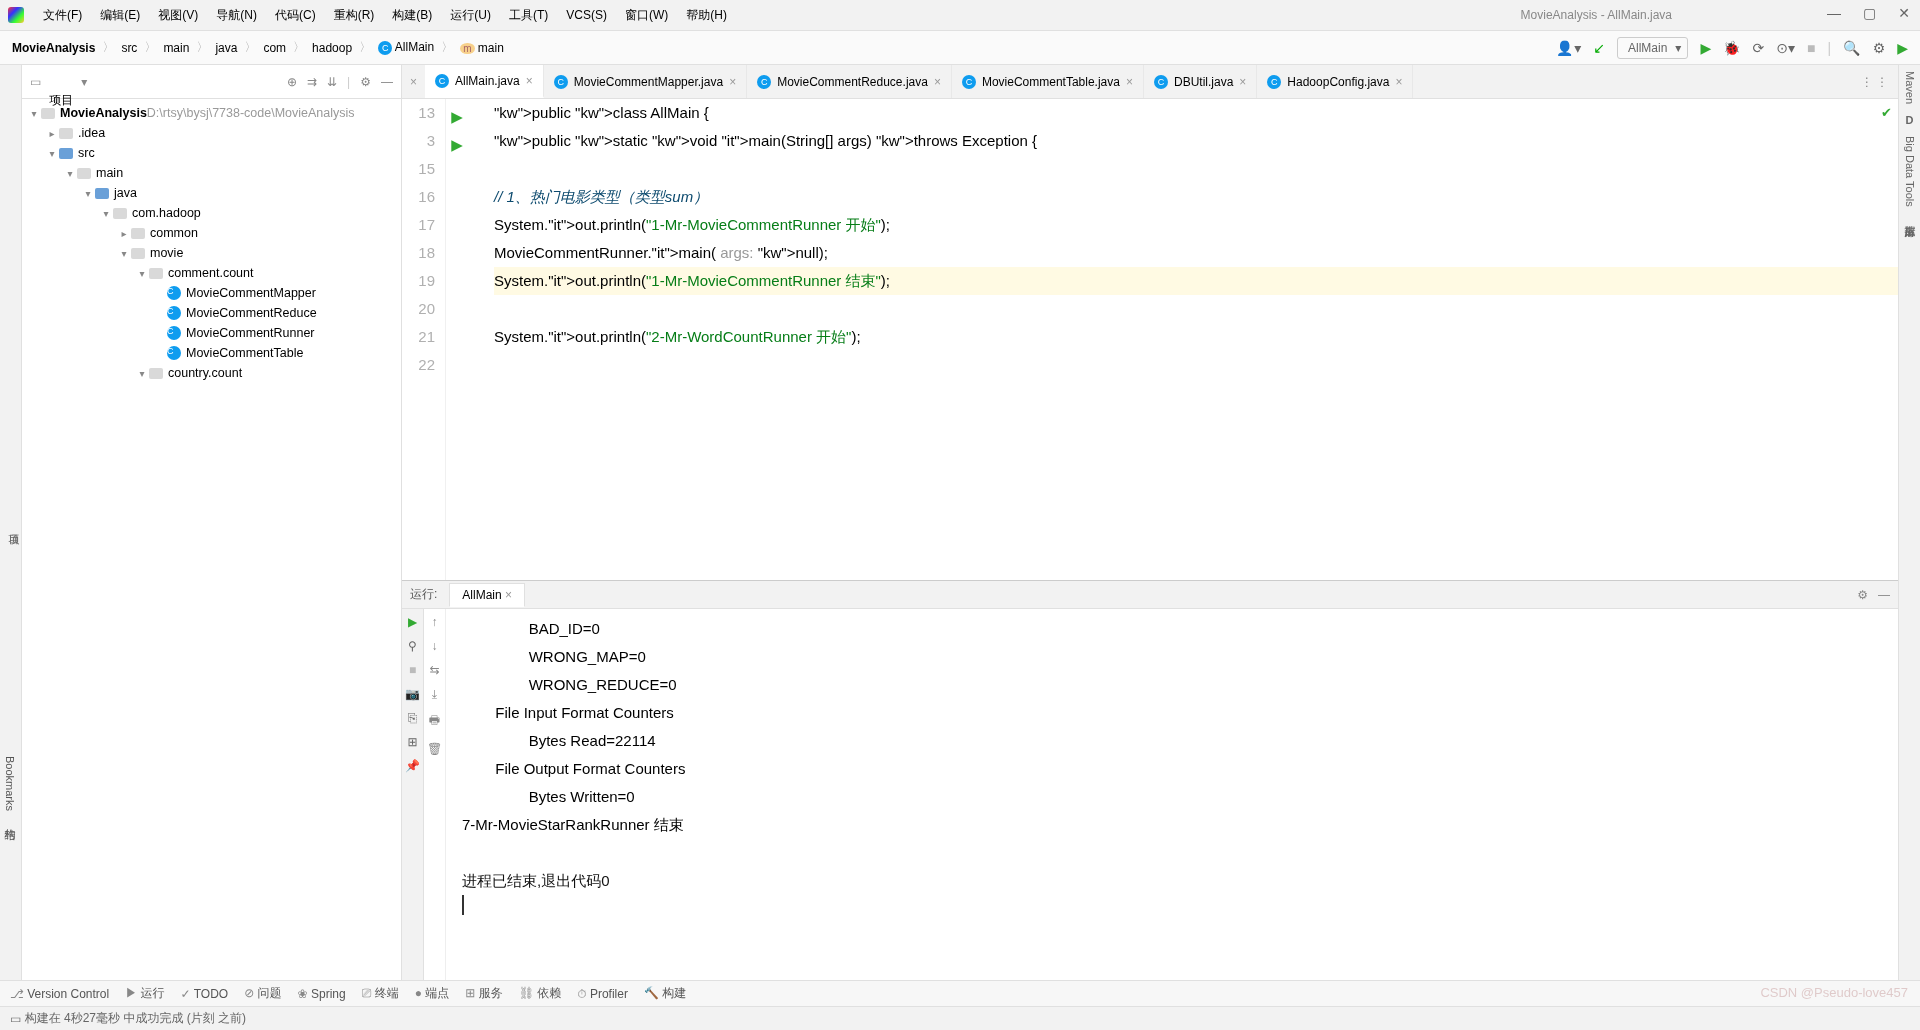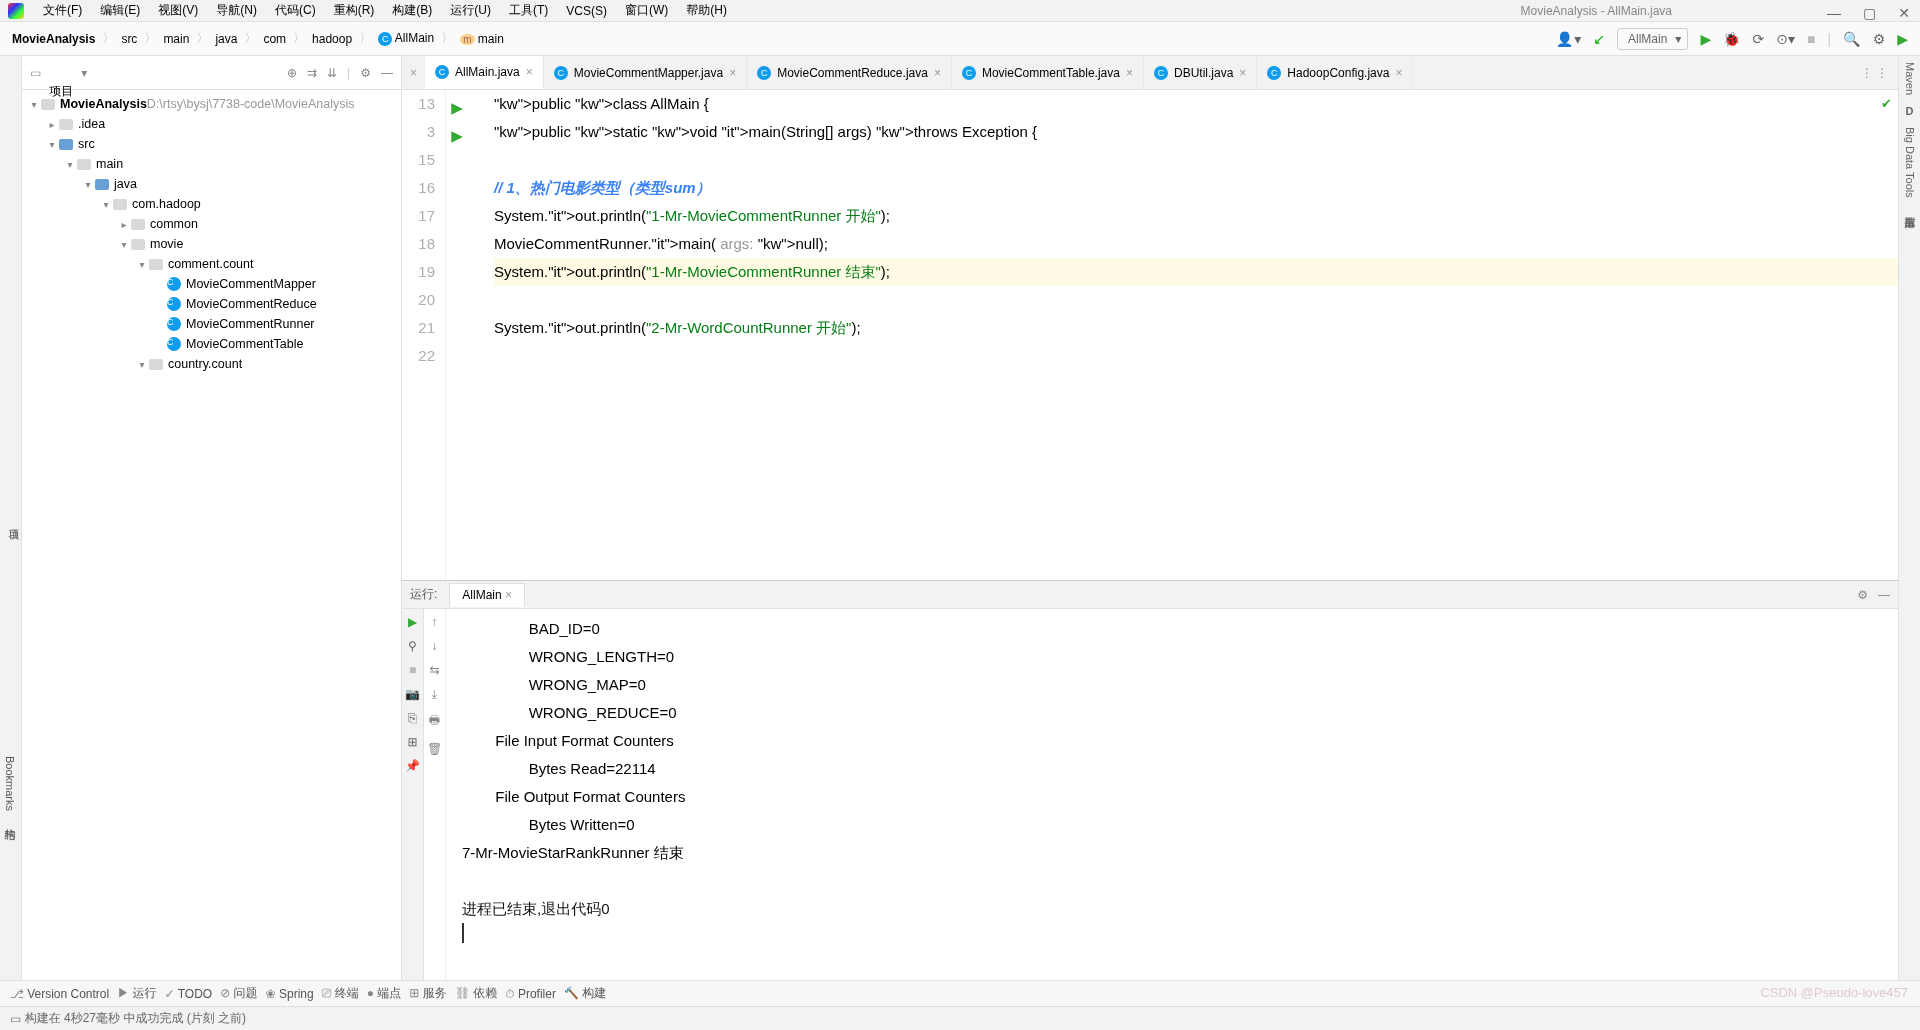--- a/index.html
+++ b/index.html
@@ -1,17 +1,17 @@
 <!DOCTYPE html>
 <html><head>
 <meta charset="utf-8">
 <style>
 * { margin: 0; padding: 0; box-sizing: border-box; font-family: "Segoe UI", "Microsoft YaHei", sans-serif; }
 body { background: #fff; font-size: 12px; color: #000; width: 1920px; height: 1030px; overflow: hidden; display: flex; flex-direction: column; }
-.menubar { height: 22px; display: flex; align-items: center; padding: 0 8px; background: #f2f2f2; border-bottom: 1px solid #e0e0e0; }
+.menubar { height: 31px; display: flex; align-items: center; padding: 0 8px; background: #f2f2f2; border-bottom: 1px solid #e0e0e0; }
 .logo { width: 16px; height: 16px; background: linear-gradient(135deg,#f33,#33f,#3f3,#fc3); border-radius: 3px; margin-right: 10px; }
 .menuitem { padding: 0 9px; cursor: default; }
 .titlebar { margin-left: auto; color: #888; padding-right: 240px; }
 .winctrl { position: absolute; right: 10px; top: 5px; display: flex; gap: 22px; color: #666; font-size: 14px; }
 .navbar { height: 34px; display: flex; align-items: center; padding: 0 12px; background: #fafafa; border-bottom: 1px solid #e0e0e0; }
 .crumb { display: flex; align-items: center; gap: 4px; }
 .crumb span { }
 .crumb .sep { color: #aaa; margin: 0 3px; }
 .crumb .bold { font-weight: 600; }
 .navicons { margin-left: auto; display: flex; align-items: center; gap: 12px; color: #666; font-size: 14px; }
@@ -43,35 +43,35 @@
 .tab { height:100%; display:flex; align-items:center; padding:0 10px; gap:6px; border-right:1px solid #e8e8e8; font-size:12px;}
 .tab.active { background:#fff; border-bottom:2px solid #fff; }
 .tab .x { color:#999; font-size:12px; }
 .tabmore { margin-left:auto; padding:0 10px; color:#888;}
 .codearea { flex:1; display:flex; font-family: "JetBrains Mono","Consolas",monospace; font-size:15px; position:relative;}
 .gutter { width:44px; text-align:right; padding-right:10px; color:#b0b0b0; background:#fff; border-right:1px solid #f0f0f0; line-height:28px;}
 .runicons { width:22px; padding-top:4px; line-height:28px; text-align:center; color:#3a3;}
 .fold { width:16px; }
 .code { flex:1; padding-left:10px; line-height:28px;}
 .code .str { color:#067d17; }
-.code .cm { color:#3b82f6; font-style:italic;font-weight:bold; }
+.code .cm { color:#0c4a6e; font-style:italic; }
 .code .hl { background:#fffae3; }
 .statuschk { position:absolute; right:6px; top:6px; color:#3a3; font-size:13px;}
 .runpanel { height: 400px; border-top:1px solid #ccc; display:flex; flex-direction:column; }
 .runtab { height:28px; display:flex; align-items:center; background:#f2f2f2; border-bottom:1px solid #e0e0e0; padding:0 8px; gap:12px;}
 .runtab .lbl { color:#555;}
 .runtab .tabbtn { padding:4px 12px; background:#fff; border:1px solid #e0e0e0; border-bottom-color:#fff; font-size:12px;}
 .runtab .x2 { color:#999;}
 .runtab .rtools { margin-left:auto; display:flex; gap:10px; color:#888;}
 .runbody { flex:1; display:flex; }
 .runleft { width:22px; background:#f2f2f2; border-right:1px solid #e0e0e0; display:flex; flex-direction:column; align-items:center; gap:10px; padding-top:6px; color:#666;}
 .runleft2 { width:22px; background:#fff; display:flex; flex-direction:column; align-items:center; gap:10px; padding-top:6px; color:#888; border-right:1px solid #eee;}
 .console { flex:1; padding:6px 16px; font-family:"JetBrains Mono","Consolas",monospace; font-size:15px; line-height:28px; overflow:auto;}
 .contxt { white-space: pre; }
-.bottombar { height:26px; background:#f7f7f7; border-top:1px solid #e0e0e0; display:flex; align-items:center; padding:0 10px; gap:8px; font-size:12px; color:#555;}
+.bottombar { height:26px; background:#f7f7f7; border-top:1px solid #e0e0e0; display:flex; align-items:center; padding:0 10px; gap:16px; font-size:12px; color:#555;}
 .bottombar .ico2 { color:#888; }
 .statusbar { height:24px; background:#f2f2f2; border-top:1px solid #e0e0e0; display:flex; align-items:center; padding:0 10px; font-size:12px; color:#666;}
 .watermark { position:absolute; right:12px; bottom:30px; color:#d6b8b8; opacity:.7; font-size:13px;}
 </style>
 </head>
 <body>
 
 <div class="menubar">
   <div class="logo"></div>
   <span class="menuitem">文件(F)</span>
@@ -344,21 +344,20 @@
         <div class="runleft2">
           <span>↑</span>
           <span>↓</span>
           <span>⇆</span>
           <span>⤓</span>
           <span>🖶</span>
           <span>🗑</span>
         </div>
         <div class="console" id="console">
             <div class="contxt">                BAD_ID=0</div>
-            <div class="contxt">                WRONG_LENGTH=0</div>
             <div class="contxt">                WRONG_MAP=0</div>
             <div class="contxt">                WRONG_REDUCE=0</div>
             <div class="contxt">        File Input Format Counters</div>
             <div class="contxt">                Bytes Read=22114</div>
             <div class="contxt">        File Output Format Counters</div>
             <div class="contxt">                Bytes Written=0</div>
             <div class="contxt">7-Mr-MovieStarRankRunner 结束</div>
             <div class="contxt">&nbsp;</div>
             <div class="contxt" style="color:#111">进程已结束,退出代码0</div>
             <div style="border-left:2px solid #333;height:20px;width:800px;background:#fff"></div>

